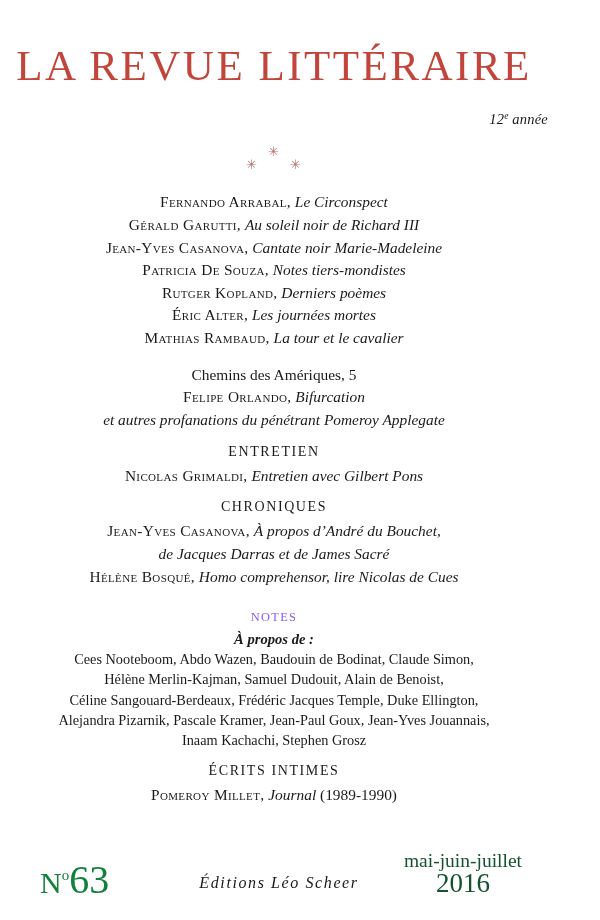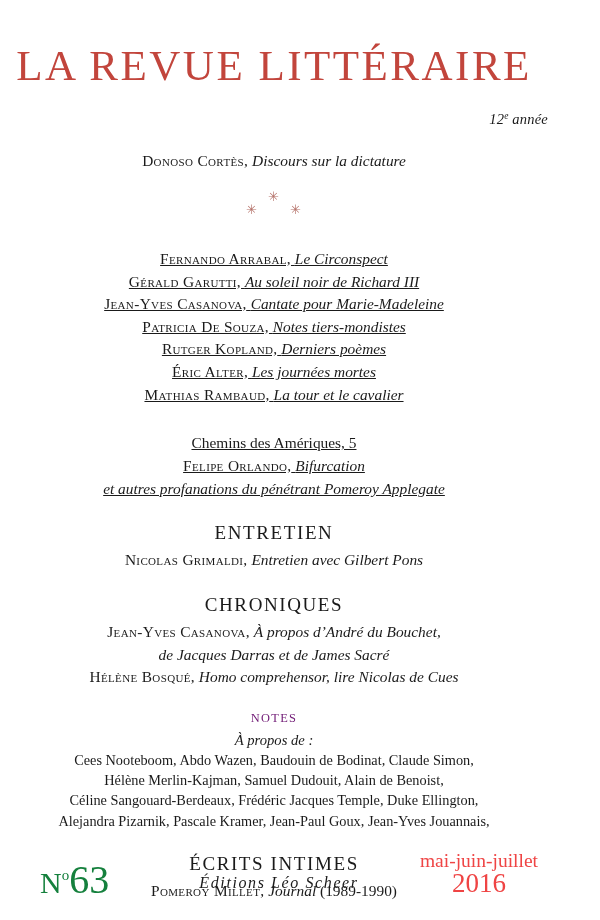--- a/index.html
+++ b/index.html
@@ -88,43 +88,44 @@
     position: absolute;
     color: #b5726a;
     font-size: 13px;
     line-height: 1;
   }
   .ornament .o-top  { left: 30px; top: 0px; }
   .ornament .o-left { left: 8px;  top: 13px; }
   .ornament .o-right{ left: 52px; top: 13px; }
 
   
-  .block { margin-top: 26px; text-decoration: underline; }
+  .block { margin-top: 14px; }
 
   .section-head {
-    font-size: 19px;
+    font-size: 14px;
     letter-spacing: 1.6px;
-    margin-top: 22px;
+    margin-top: 12px;
     margin-bottom: 5px;
     text-align: center;
   }
   .section-head.notes-head {
-    color: #701a75;
+    color: #8b5cf6;
     font-size: 12.4px;
     letter-spacing: 1.3px;
     margin-top: 22px;
     margin-bottom: 6px;
   }
 
   
   .notes-intro {
     font-style: italic;
     font-size: 14.6px;
     margin-bottom: 1px;
     text-align: center;
+    font-weight: bold;
   }
   .notes-names {
     font-size: 14.3px;
     line-height: 1.42;
     text-align: center;
   }
   .notes-names div { white-space: nowrap; }
 
   
   .footer {
@@ -154,53 +155,50 @@
     left: 10px;
     right: 0;
     bottom: 14px;
     text-align: center;
     font-style: italic;
     font-size: 16px;
     letter-spacing: 1.6px;
   }
   .issue-date {
     position: absolute;
-    right: 10px;
+    right: 26px;
     bottom: 8px;
-    color: #ef4444;
+    color: #14532d;
     text-align: center;
     line-height: 1.02;
   }
   .issue-date .months { font-size: 19.5px; display: block; white-space: nowrap; }
   .issue-date .year   { font-size: 27px;  display: block; }
 </style>
 </head>
 <body>
 
 <div class="cover">
 
   <div class="masthead">
     <h1 class="magazine-title">LA REVUE LITTÉRAIRE</h1>
     <div class="year-line"><span>12</span><sup>e</sup><span> année</span></div>
   </div>
 
-  <div class="centered lead-entry">
-    <div class="entry"><span class="name">Donoso Cortès,</span> <span class="work">Discours sur la dictature</span></div>
-  </div>
 
   <div class="ornament">
     <span class="o-top">✳</span>
     <span class="o-left">✳</span>
     <span class="o-right">✳</span>
   </div>
 
   <div class="centered block">
     <div class="entry"><span class="name">Fernando Arrabal,</span> <span class="work">Le Circonspect</span></div>
     <div class="entry"><span class="name">Gérald Garutti,</span> <span class="work">Au soleil noir de Richard III</span></div>
-    <div class="entry"><span class="name">Jean-Yves Casanova,</span> <span class="work">Cantate pour Marie-Madeleine</span></div>
+    <div class="entry"><span class="name">Jean-Yves Casanova,</span> <span class="work">Cantate noir Marie-Madeleine</span></div>
     <div class="entry"><span class="name">Patricia De Souza,</span> <span class="work">Notes tiers-mondistes</span></div>
     <div class="entry"><span class="name">Rutger Kopland,</span> <span class="work">Derniers poèmes</span></div>
     <div class="entry"><span class="name">Éric Alter,</span> <span class="work">Les journées mortes</span></div>
     <div class="entry"><span class="name">Mathias Rambaud,</span> <span class="work">La tour et le cavalier</span></div>
   </div>
 
   <div class="centered block">
     <div class="plain">Chemins des Amériques, 5</div>
     <div class="entry"><span class="name">Felipe Orlando,</span> <span class="work">Bifurcation</span></div>
     <div class="plain ital">et autres profanations du pénétrant Pomeroy Applegate</div>
@@ -219,20 +217,21 @@
   </div>
 
   <div class="section-head notes-head">NOTES</div>
   <div>
     <div class="notes-intro">À propos de :</div>
     <div class="notes-names">
       <div>Cees Nooteboom, Abdo Wazen, Baudouin de Bodinat, Claude Simon,</div>
       <div>Hélène Merlin-Kajman, Samuel Dudouit, Alain de Benoist,</div>
       <div>Céline Sangouard-Berdeaux, Frédéric Jacques Temple, Duke Ellington,</div>
       <div>Alejandra Pizarnik, Pascale Kramer, Jean-Paul Goux, Jean-Yves Jouannais,</div>
+      <div>Inaam Kachachi, Stephen Grosz</div>
     </div>
   </div>
 
   <div class="section-head">ÉCRITS INTIMES</div>
   <div class="centered">
     <div class="entry"><span class="name">Pomeroy Millet,</span> <span class="work">Journal</span><span> (1989-1990)</span></div>
   </div>
 
   <div class="footer">
     <div class="issue-number"><span class="no-prefix"><span>N</span><sup>o</sup></span><span>63</span></div>

